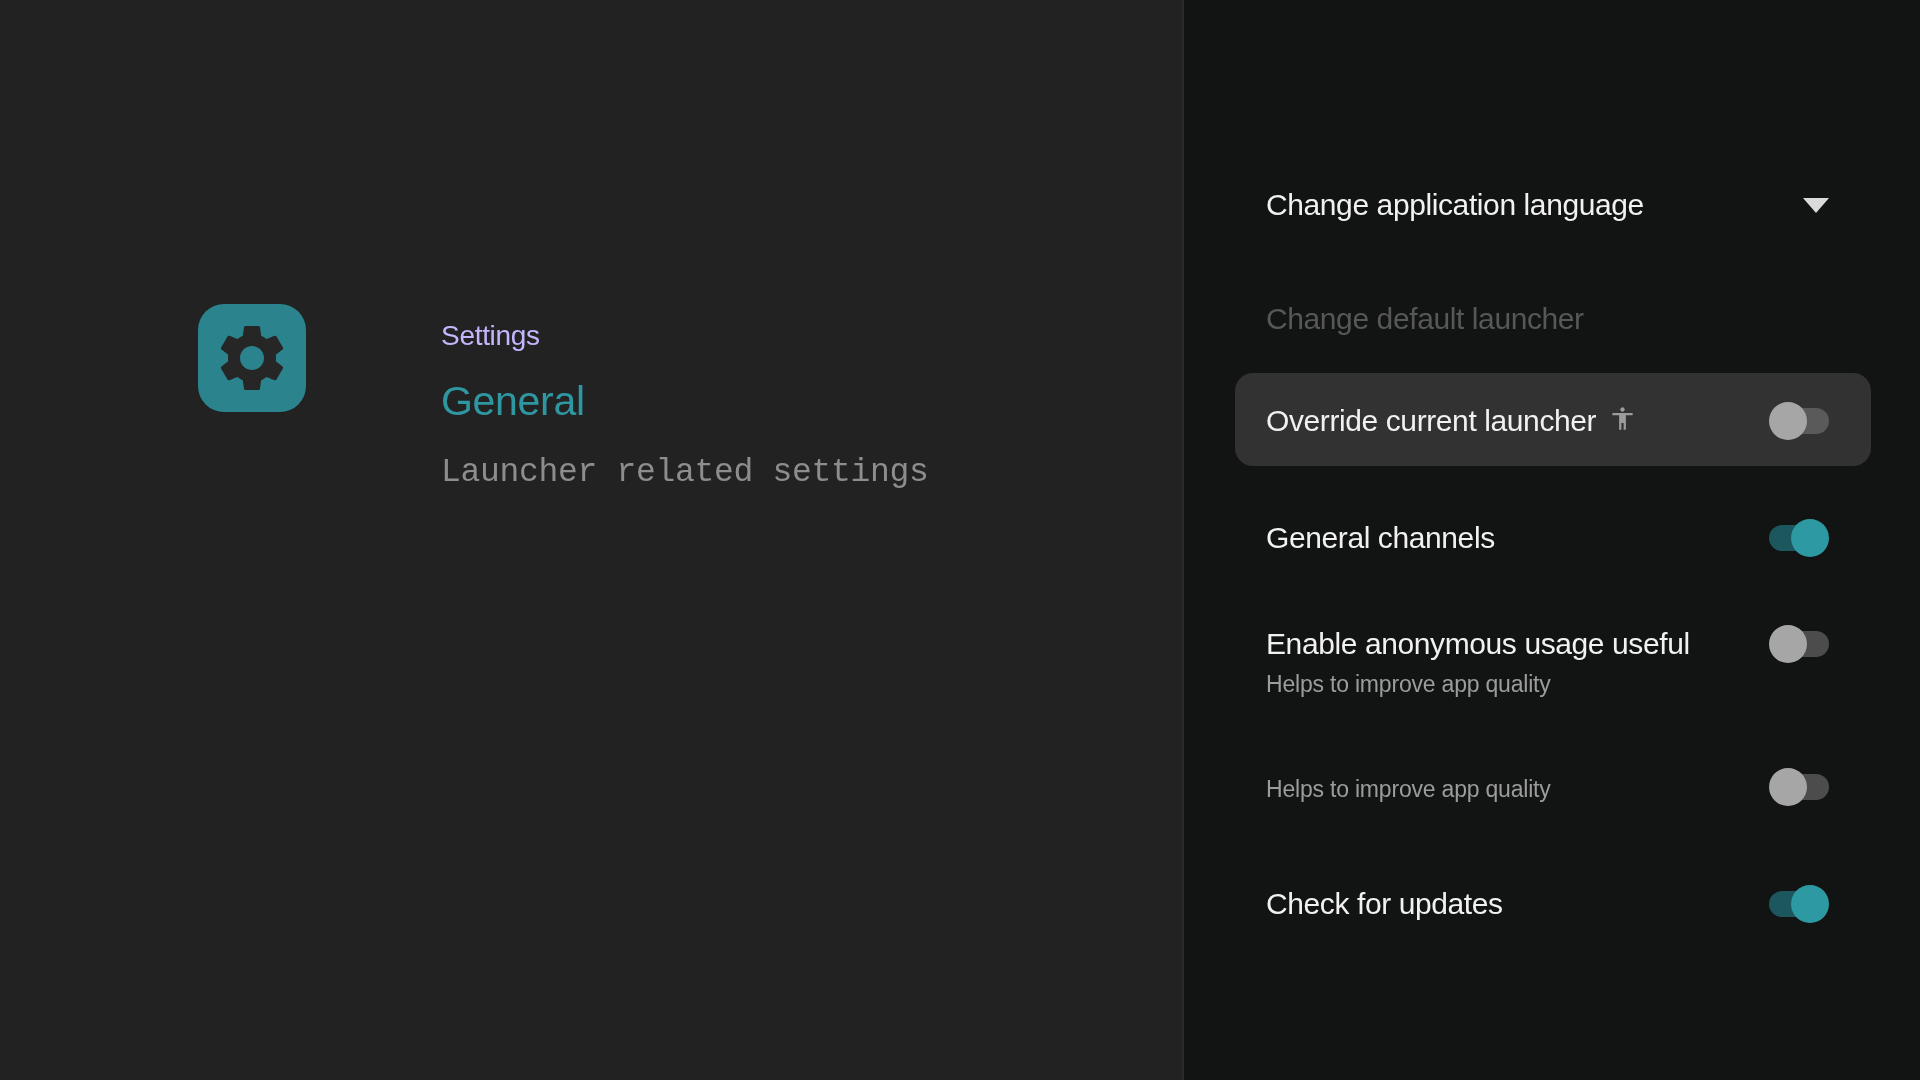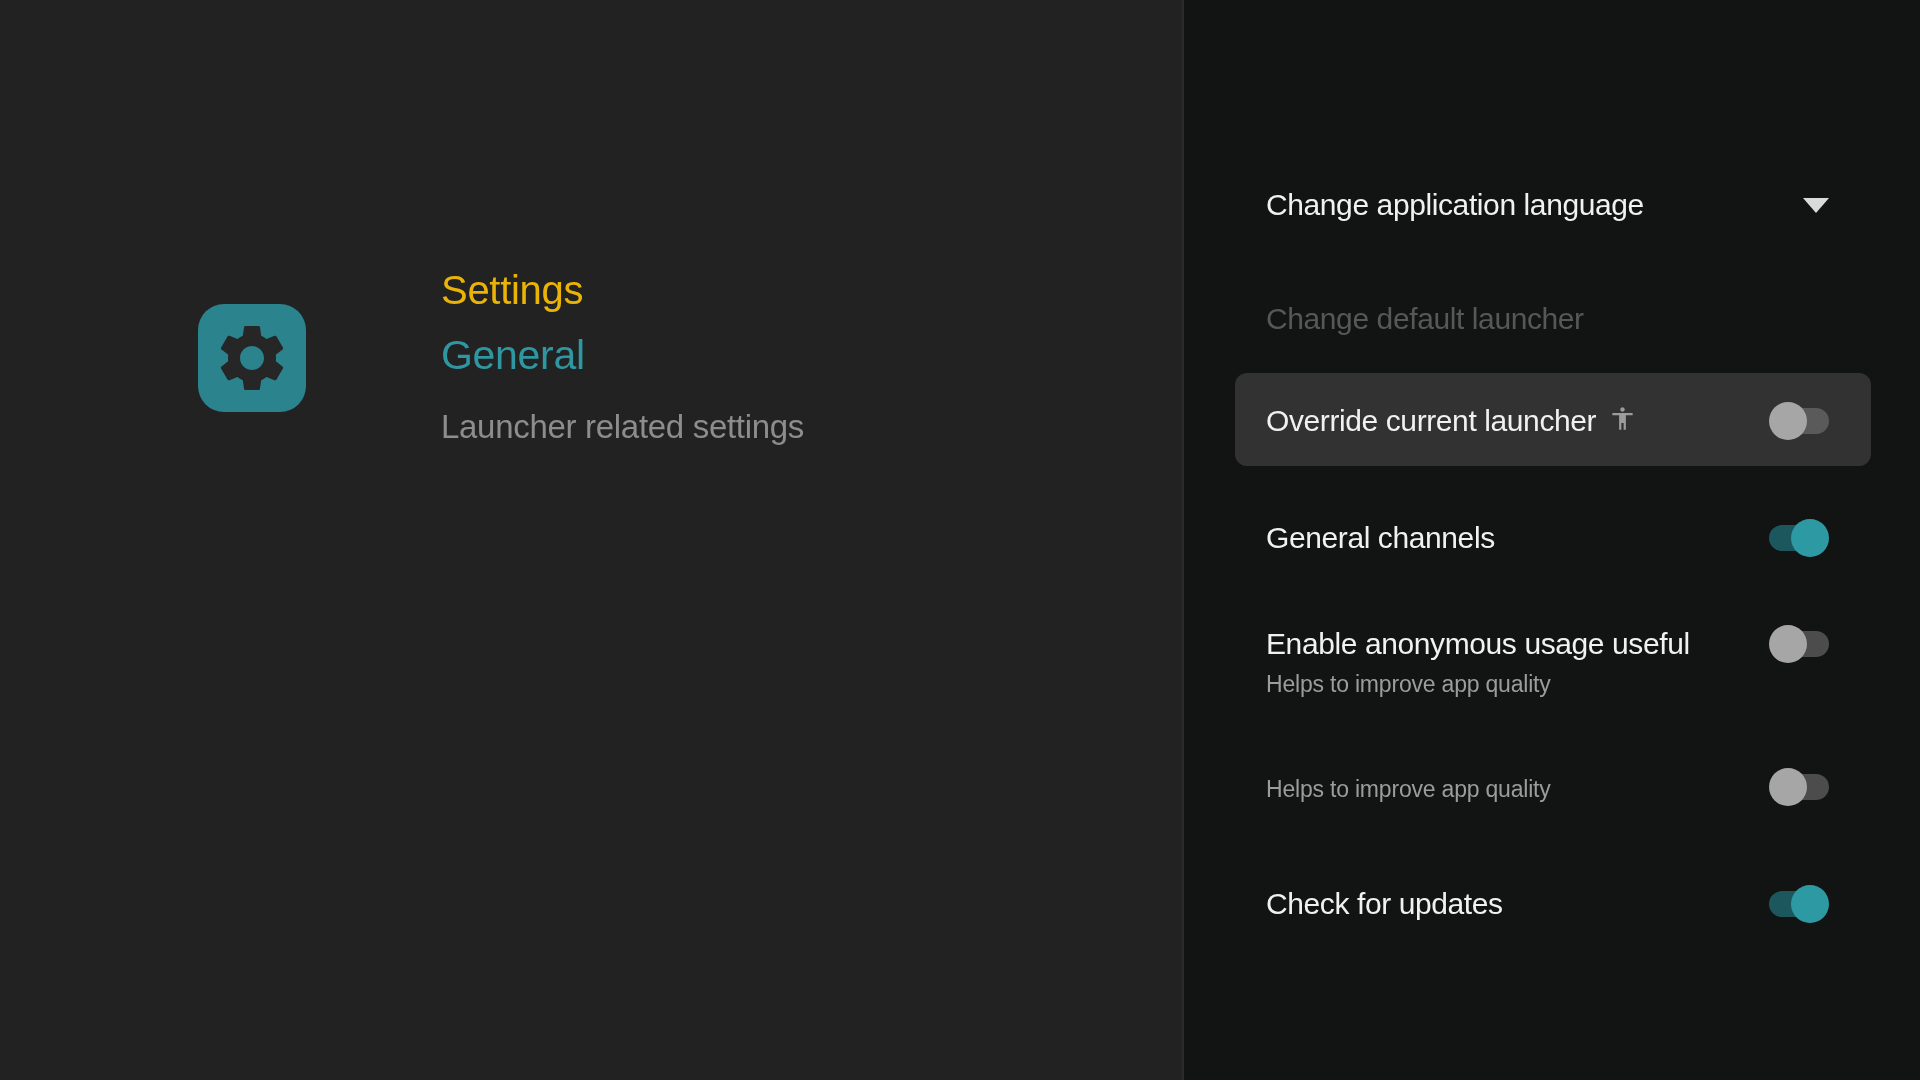--- a/index.html
+++ b/index.html
@@ -13,23 +13,23 @@
 
   
   .left-pane { position: relative; width: 1182px; height: 100%; background: #222222; flex: none; }
   .app-icon {
     position: absolute; left: 198px; top: 304px;
     width: 108px; height: 108px; border-radius: 26px;
     background: #2a838d;
     display: flex; align-items: center; justify-content: center;
   }
   .header-text { position: absolute; left: 441px; top: 268px; }
-  .app-name  { font-size: 40px; line-height: 44px; color: #eab308; letter-spacing: -0.3px; }
+  .app-name  { font-size: 28px; line-height: 44px; color: #c4b5fd; letter-spacing: -0.3px; margin-top: 46px; }
   .section-name { font-size: 41px; line-height: 50px; color: #2f97a2; letter-spacing: -0.3px; margin-top: 18px; }
-  .section-desc { font-size: 33px; line-height: 40px; color: #8d8d8d; letter-spacing: -0.3px; margin-top: 27px; }
+  .section-desc { font-size: 33px; line-height: 40px; color: #8d8d8d; letter-spacing: -0.3px; margin-top: 27px; font-family: Liberation Mono, monospace; }
 
   
   .right-pane {
     width: 738px; height: 100%; flex: none;
     background: #121313;
     border-left: 2px solid #2b2b2b;
     padding: 186px 49px 0 51px;
   }
   .row { display: flex; align-items: flex-start; padding: 0 42px 0 31px; }
   .row-text { flex: 1; min-width: 0; }
@@ -41,21 +41,21 @@
   .row-sub {
     font-size: 23px; line-height: 29px; color: #9c9c9c; letter-spacing: -0.2px;
     margin-top: 7px; white-space: pre-line;
   }
   .row-dim .row-title { color: #575757; }
 
   .row-language { margin-top: 0; }
   .row-default  { margin-top: 76px; }
   .card {
     margin-top: 35px;
-    background: #323232; border-radius: 12px;
+    background: #323232; border-radius: 18px;
     padding: 29px 42px 26px 31px;
     display: flex; align-items: flex-start;
   }
   .row-channels { margin-top: 53px; }
   .row-usage    { margin-top: 68px; }
   .row-crash    { margin-top: 69px; }
   .row-updates  { margin-top: 79px; }
 
   
   .dropdown-arrow {

